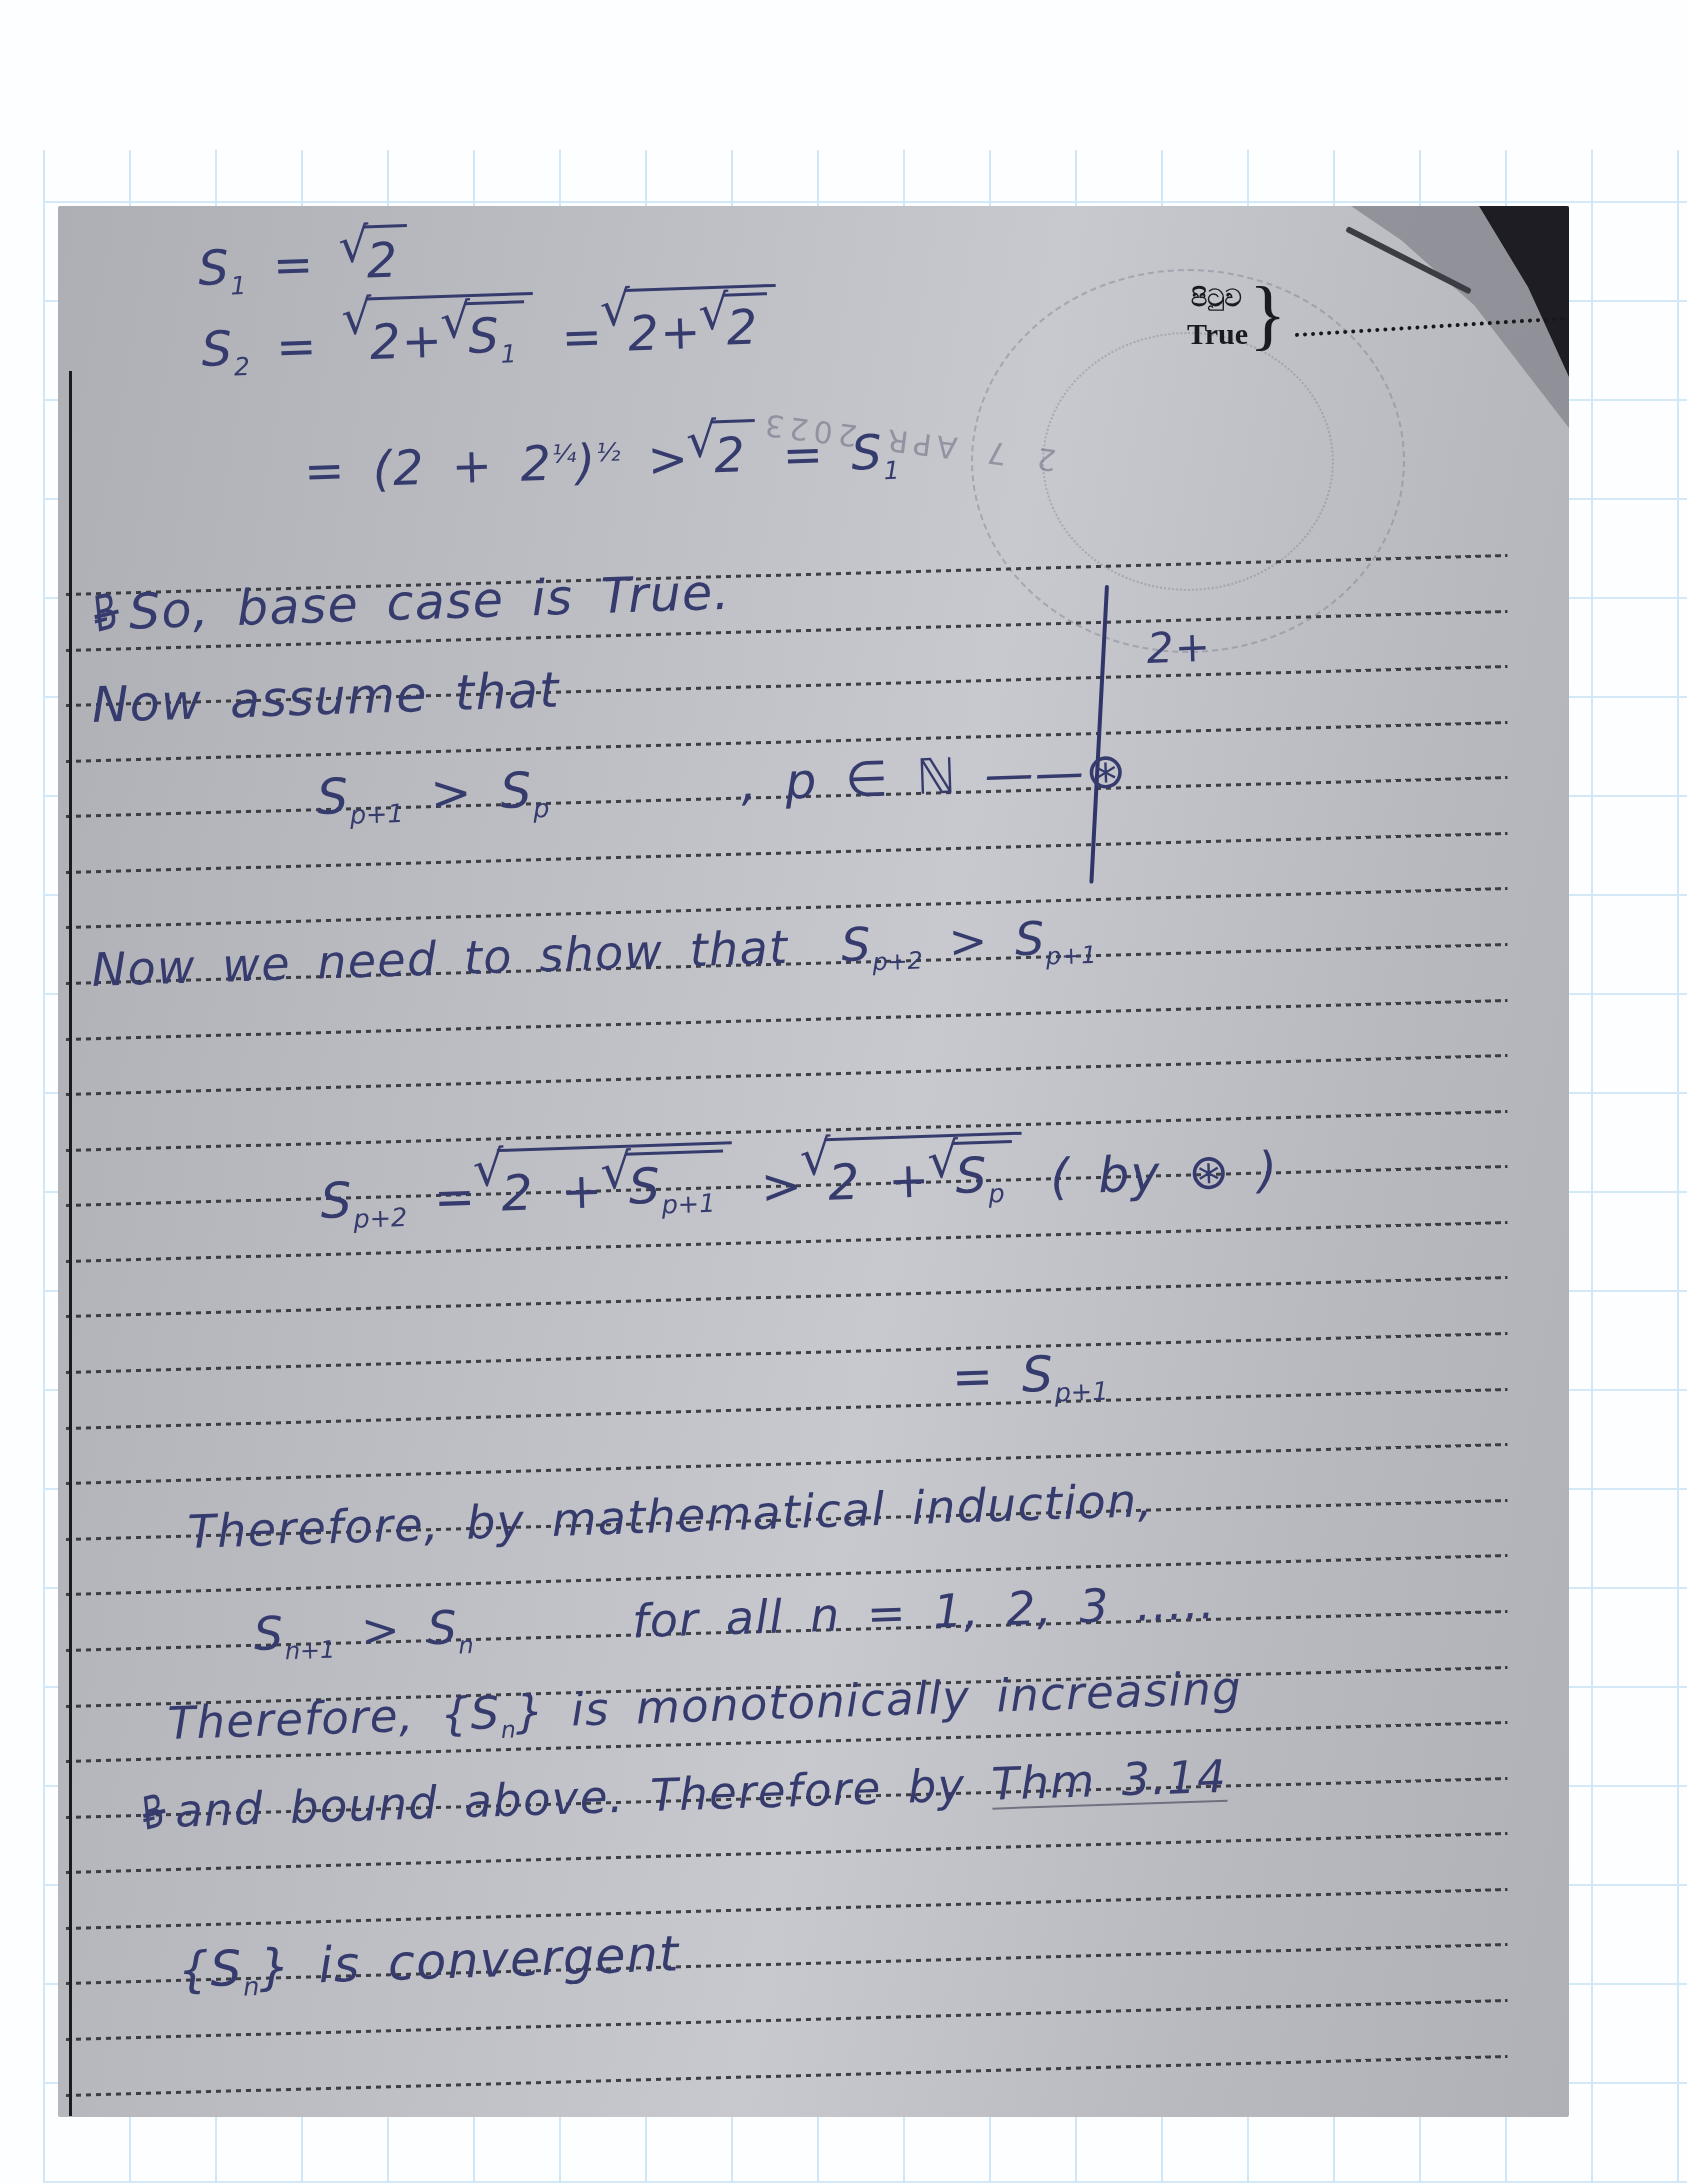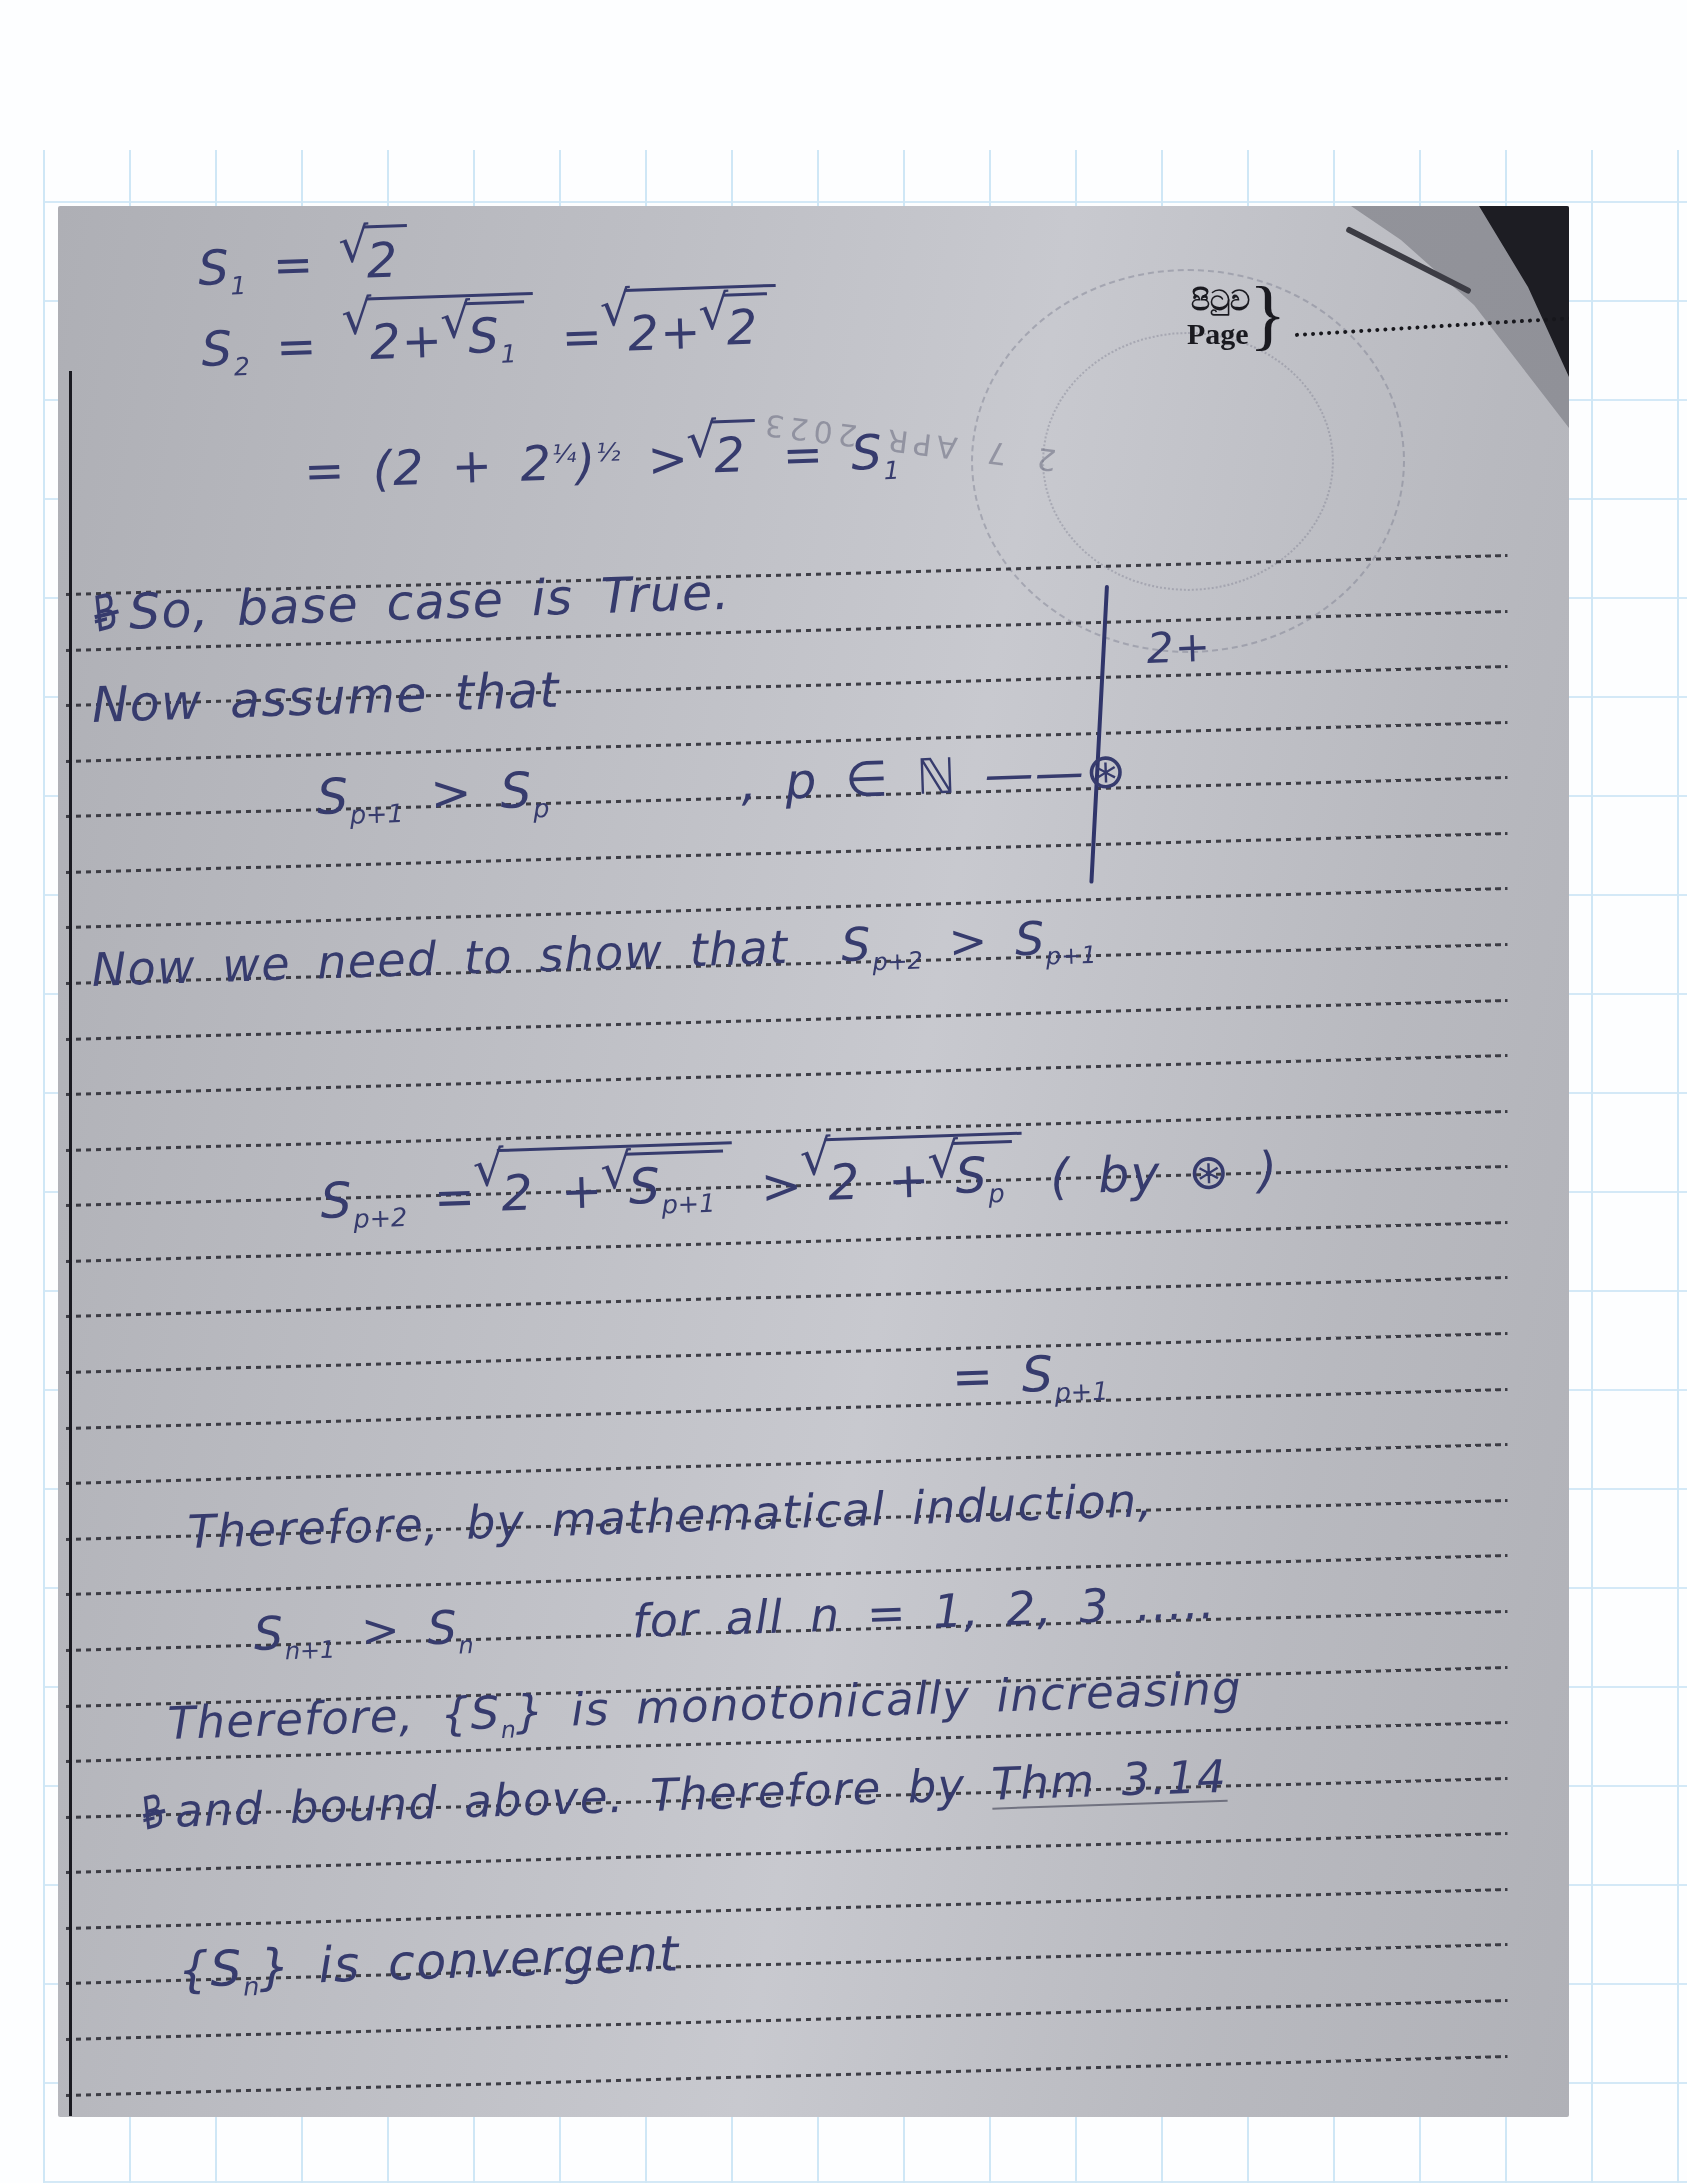--- a/index.html
+++ b/index.html
@@ -39,21 +39,21 @@
   .sq::before{content:"√";position:absolute;left:-25px;top:-9.3px;font-size:1em;}
   .star{font-style:normal;}
   .scribble{display:inline-block;text-decoration:line-through;transform:rotate(-12deg) scaleX(.7);
     margin-right:5.3px;}
   .uline{text-decoration:underline;text-underline-offset:8px;text-decoration-thickness:2px;
     text-decoration-color:rgba(70,72,90,.65);}
   #ink-divider{position:absolute;left:1047px;top:379px;width:4px;height:299px;background:#30356a;
     transform:rotate(3deg);transform-origin:top center;border-radius:2px;}
   #margin-note{position:absolute;left:1088px;top:421px;font-size:42px;}
   
-  #print-sinhala{position:absolute;left:1133px;top:78px;font-size:28px;font-weight:bold;
+  #print-sinhala{position:absolute;left:1133px;top:78px;font-size:24px;font-weight:bold;
     color:#1a1a20;font-style:normal;}
   #print-page{position:absolute;left:1129px;top:111px;font-size:30px;font-weight:bold;
     color:#1a1a20;font-family:"Liberation Serif",serif;}
   #print-brace{position:absolute;left:1191px;top:64px;font-size:78px;color:#1a1a20;
     font-family:"Liberation Serif",serif;font-weight:400;}
   #page-leader{position:absolute;left:1237px;top:127px;width:278px;height:0;
     border-top:4.6px dotted #17171c;transform:rotate(-3.5deg);transform-origin:left center;}
   #stamp-outer{position:absolute;left:913px;top:63px;width:430px;height:380px;border-radius:50%;
     border:2px dashed rgba(118,120,138,.42);}
   #stamp-inner{position:absolute;left:984px;top:126px;width:288px;height:255px;border-radius:50%;
@@ -71,21 +71,21 @@
   <div id="photo">
     <div class="corner-gray"></div>
     <div class="corner-streak"></div>
     <div class="corner-dark"></div>
 
     <div id="stamp-outer"></div>
     <div id="stamp-inner"></div>
     <div id="stamp-date" class="hw">2 7 APR 2023</div>
 
     <div id="print-sinhala">පිටුව</div>
-    <div id="print-page">Page</div>
+    <div id="print-page">True</div>
     <div id="print-brace">}</div>
     <div id="page-leader"></div>
 
     <div id="rules">
         <div class="rule" style="top: 387px;"></div>
         <div class="rule" style="top: 443px;"></div>
         <div class="rule" style="top: 498px;"></div>
         <div class="rule" style="top: 554px;"></div>
         <div class="rule" style="top: 609px;"></div>
         <div class="rule" style="top: 665px;"></div>

